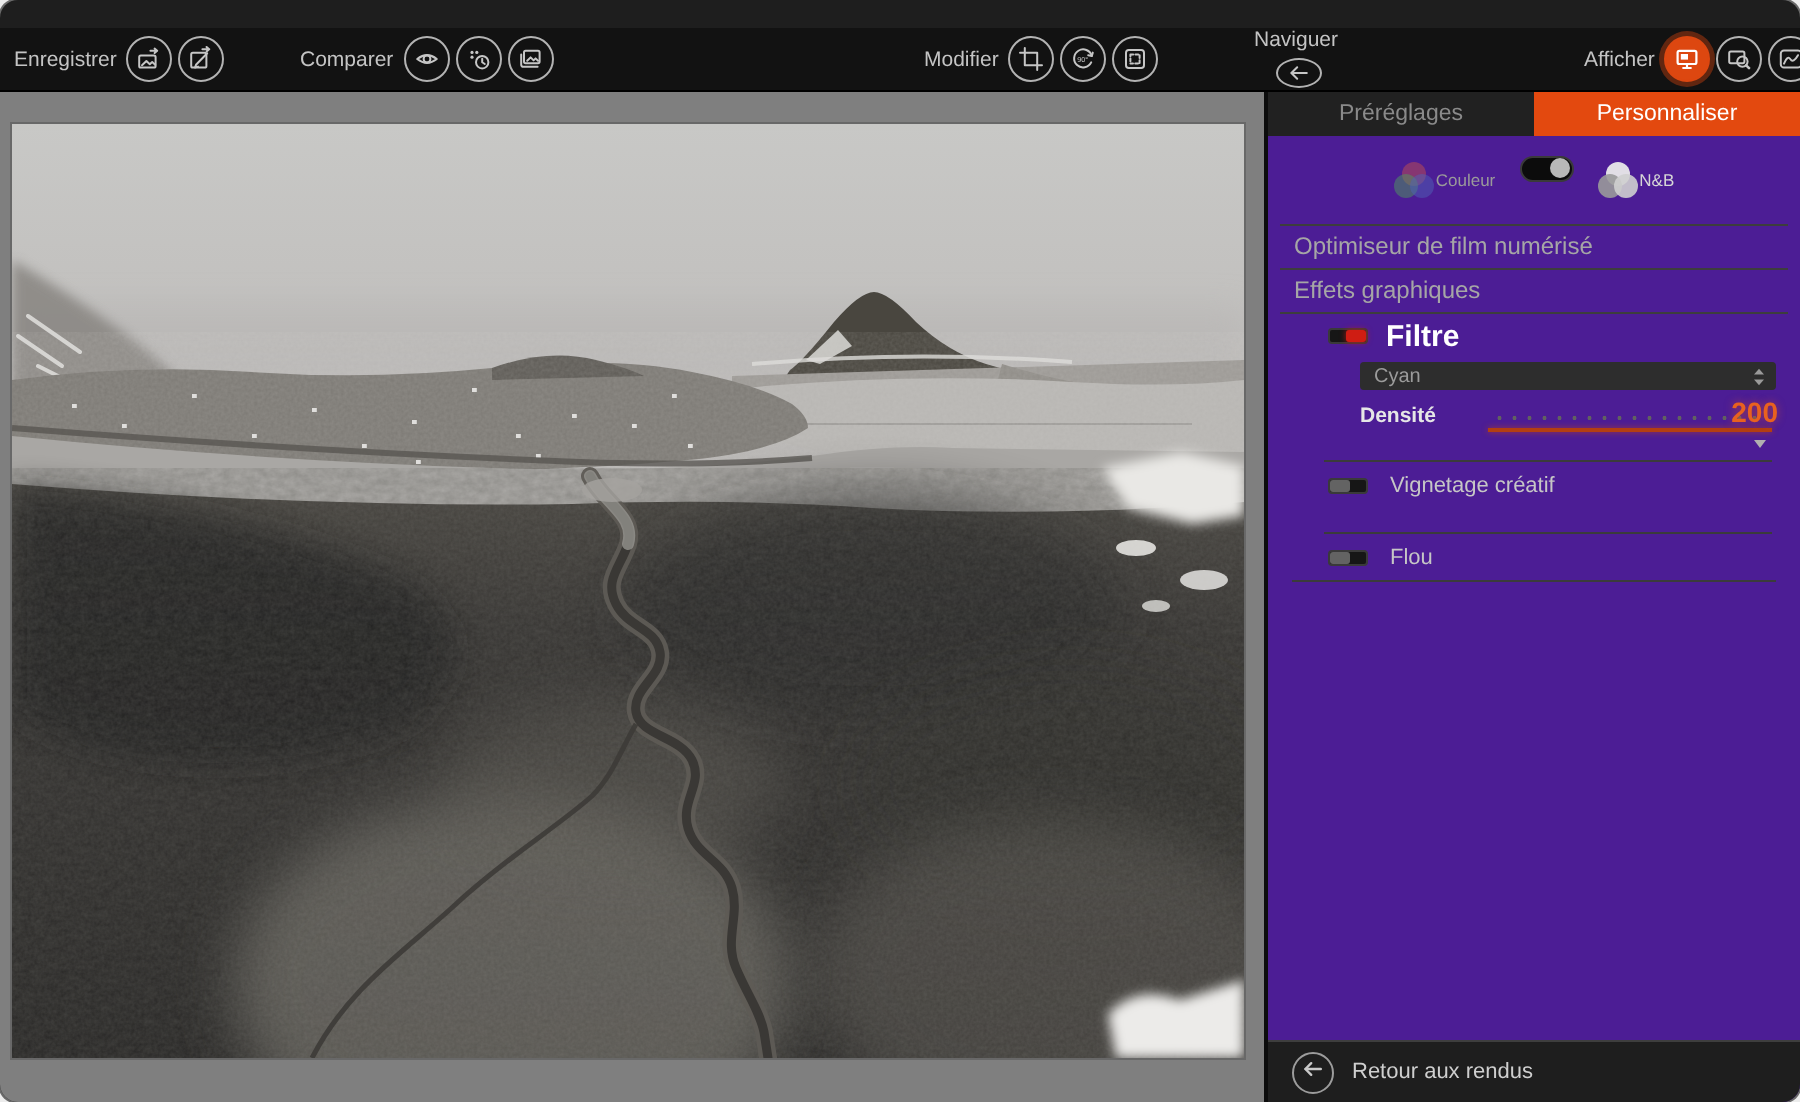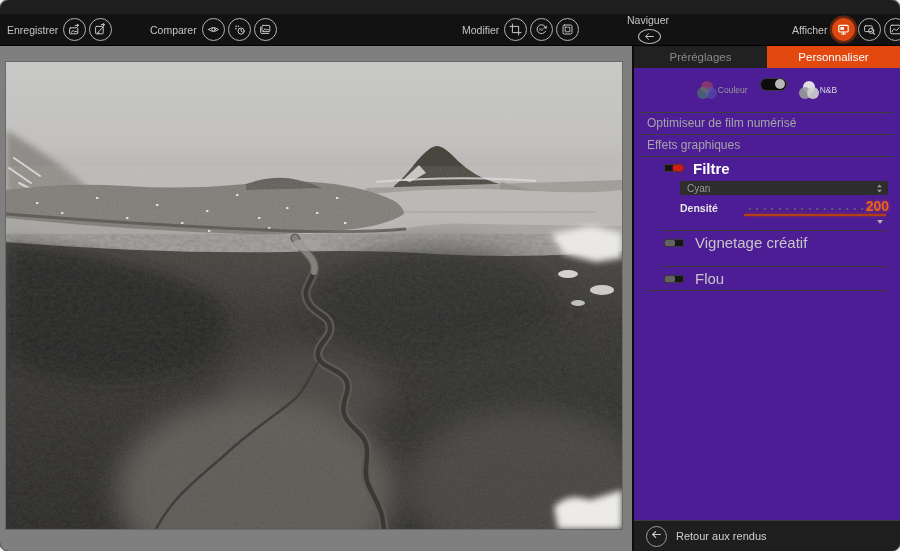--- a/index.html
+++ b/index.html
@@ -66,21 +66,21 @@
   .density-row{display:flex;align-items:flex-start;margin:7px 8px 0 40px;}
   .density-label{width:64px;font-size:10.5px;font-weight:700;color:#e6e6e6;}
   .slider{position:relative;flex:1;height:16px;cursor:pointer;}
   .ticks{position:absolute;left:2px;right:2px;top:6px;height:2px;background-image:radial-gradient(circle,#616161 0.9px,transparent 1.1px);background-size:7.5px 2px;background-repeat:repeat-x;}
   .track{position:absolute;left:0;right:0;bottom:2px;height:2px;background:#b33f12;box-shadow:0 0 3px rgba(200,70,20,.7);}
   .slider-value{position:absolute;right:-3px;top:-4px;font-size:14px;font-weight:700;color:#e8611f;text-shadow:0 0 4px rgba(230,90,30,.55);}
   .thumb{position:absolute;right:3px;bottom:-6px;width:0;height:0;border-left:3px solid transparent;border-right:3px solid transparent;border-top:4px solid #b0b0b0;}
 
   .sub-div{margin:12px 8px 0 22px;border-top:1px solid #3b3b3b;}
   .other-row{height:23px;display:flex;align-items:center;padding-left:24px;gap:11px;}
-  .other-label{font-size:15px;color:#c6c6c6;}
+  .other-label{font-size:11px;color:#c6c6c6;}
   .end-div{margin:0 6px;border-top:1px solid #3b3b3b;}
 
   .panel-footer{position:absolute;bottom:0;left:0;right:0;height:31px;border-top:1px solid #3e3e3e;background:#1e1e1e;display:flex;align-items:center;gap:9px;padding-left:12px;}
   .back-btn{width:21px;height:21px;border-radius:50%;border:1.2px solid #9c9c9c;background:transparent;padding:0;display:flex;align-items:center;justify-content:center;cursor:pointer;}
   .footer-label{font-size:11px;color:#cfcfcf;}
 </style>
 </head>
 <body>
 
 <div class="window">

